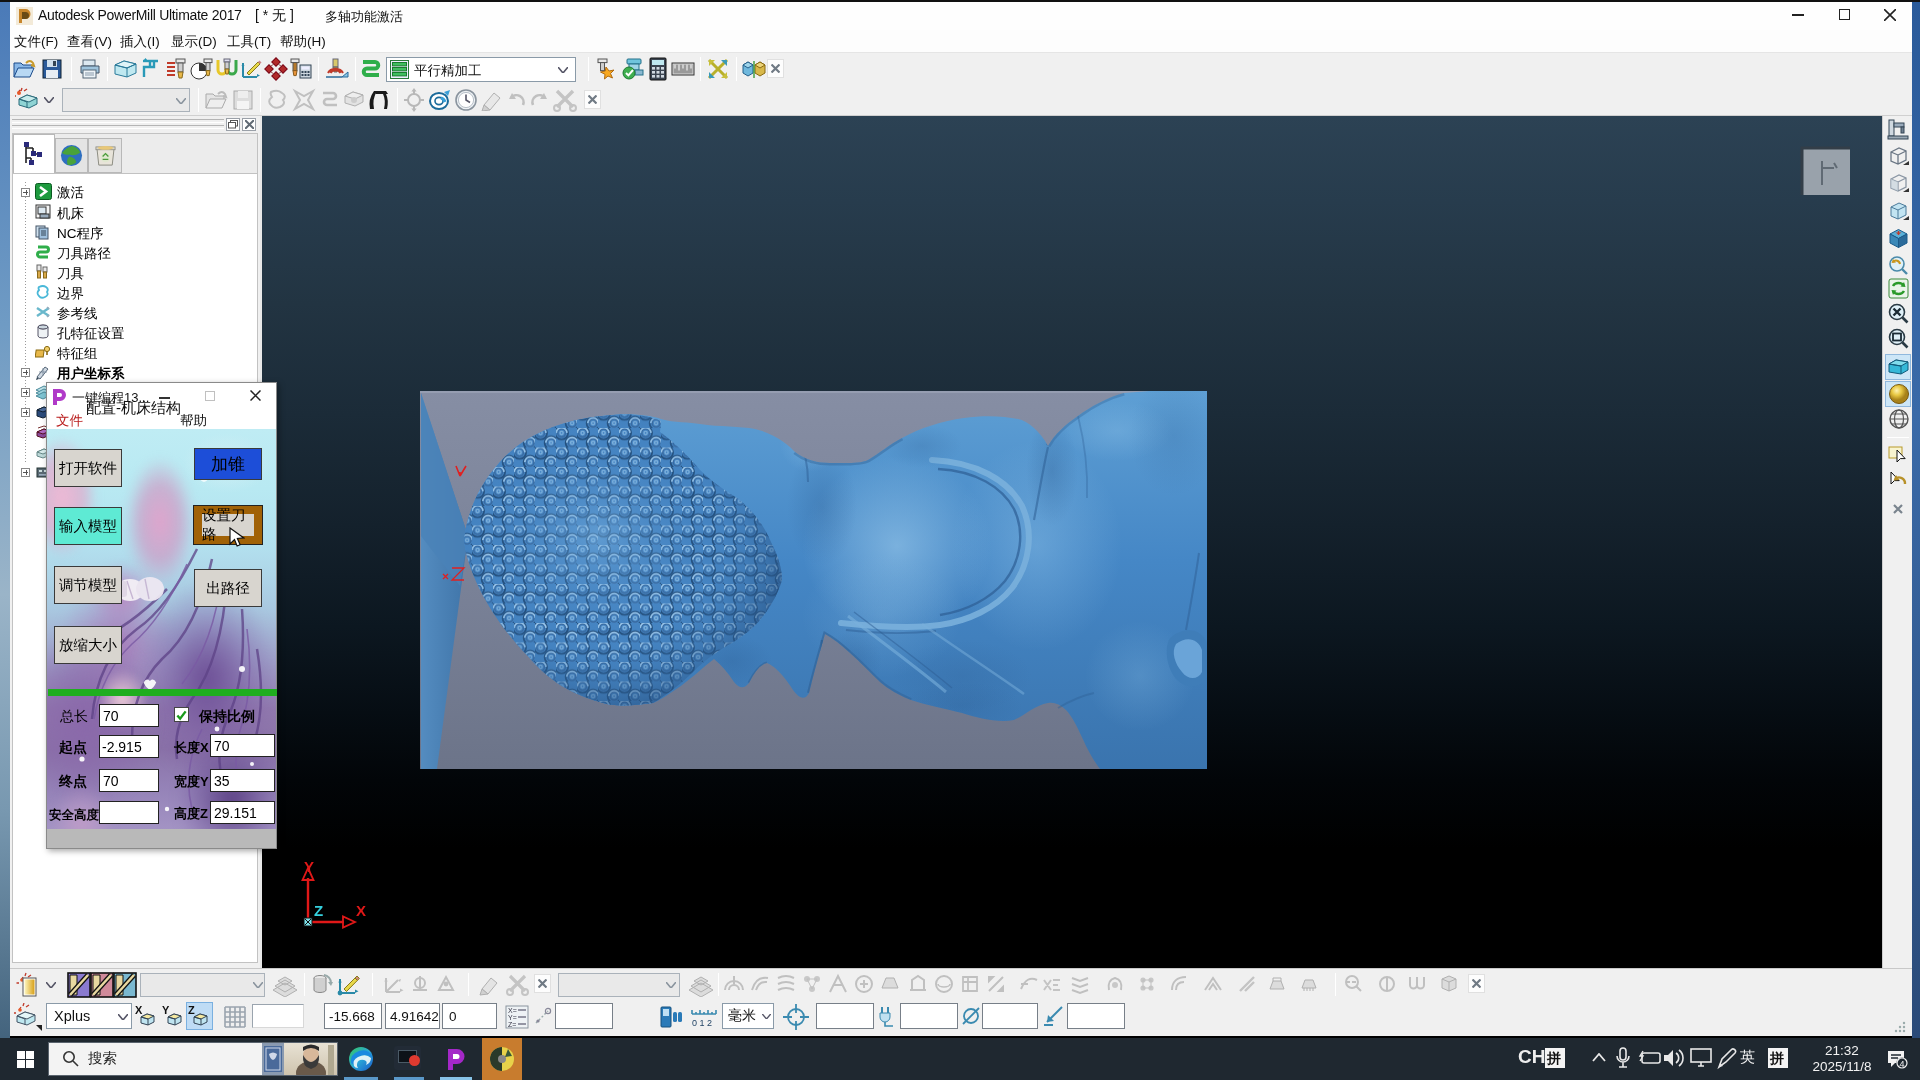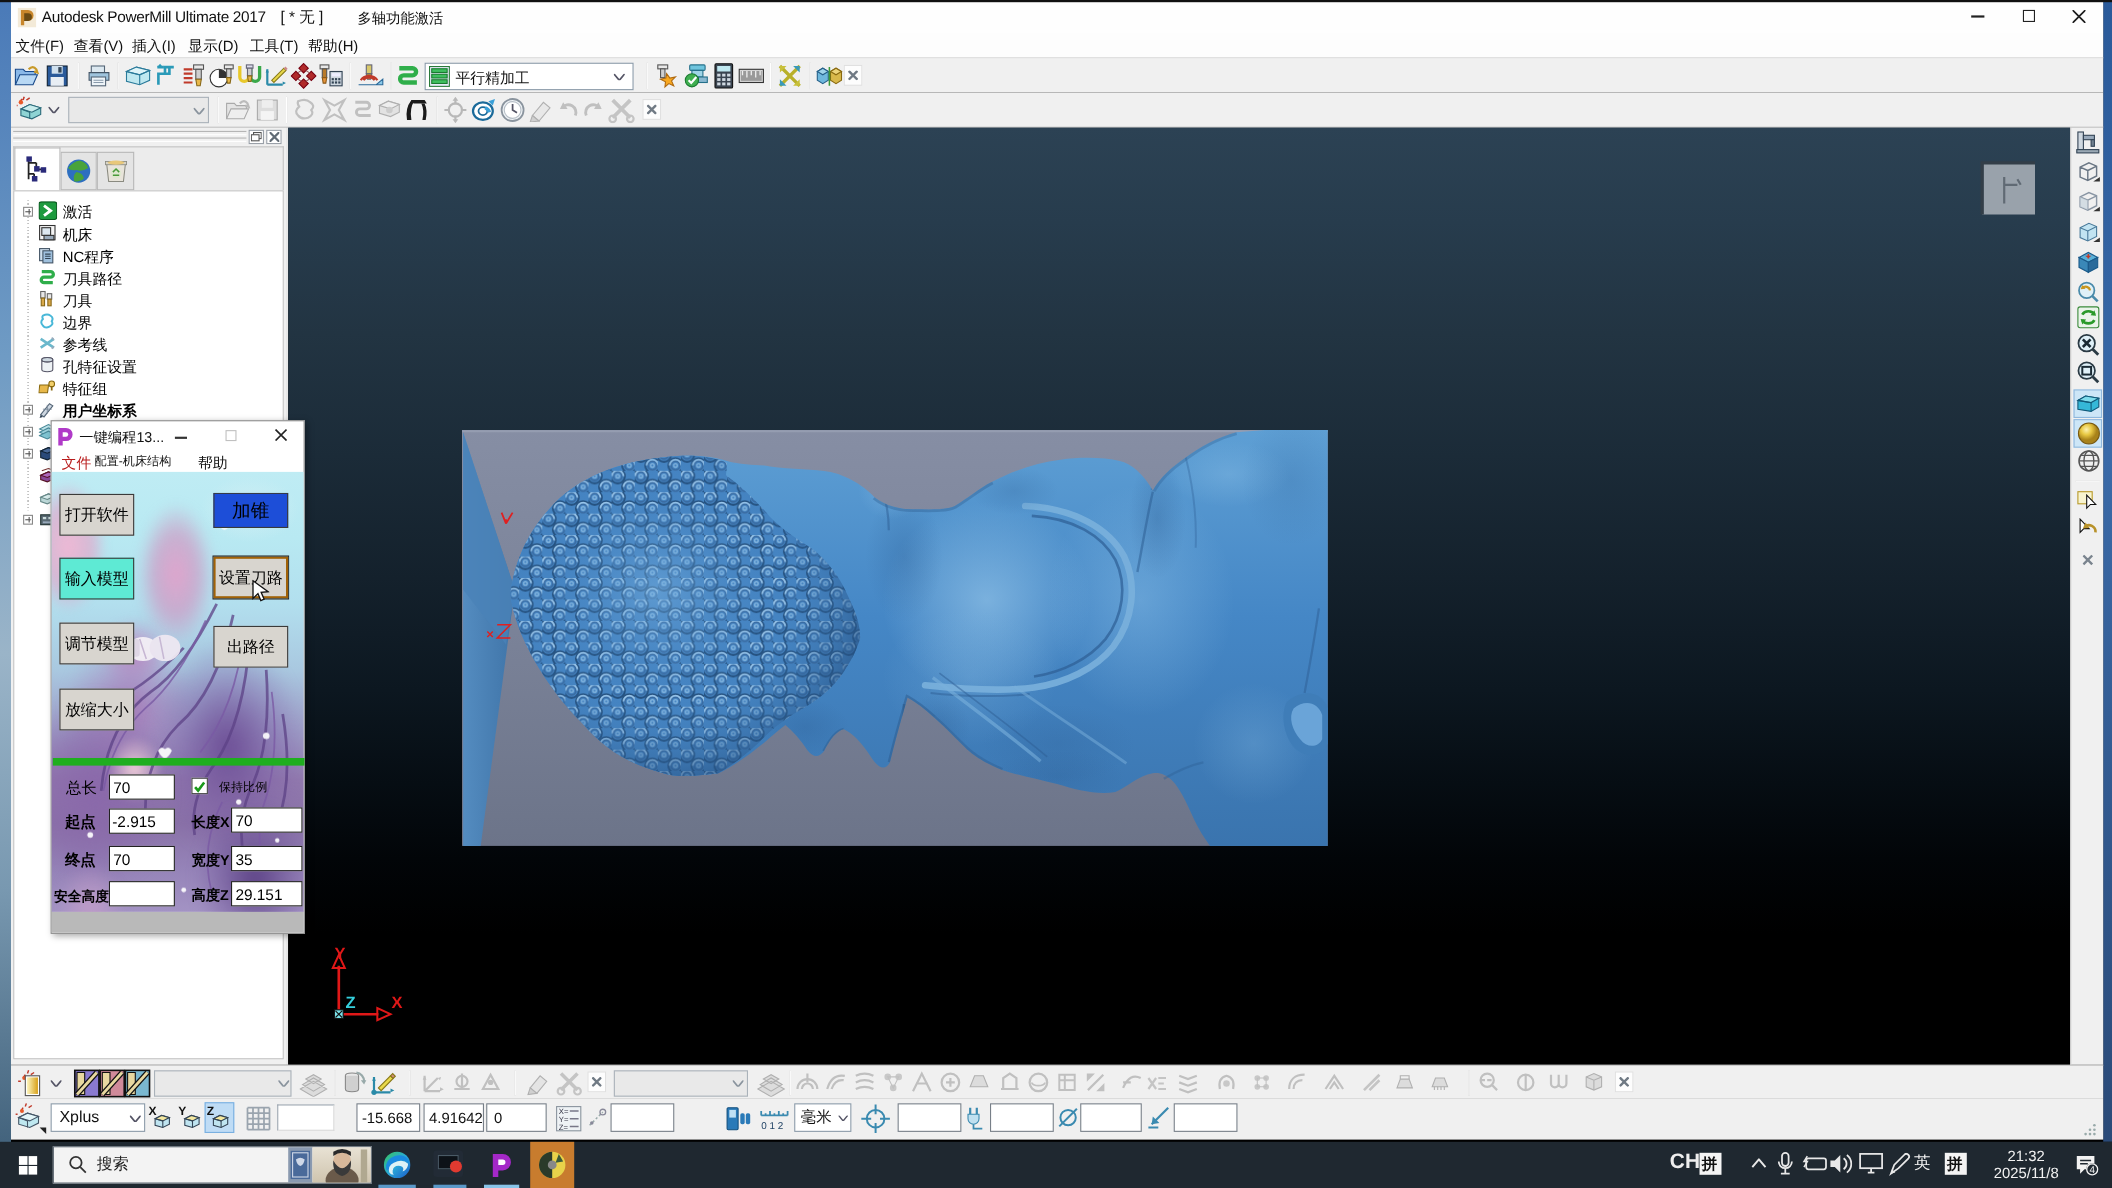--- a/index.html
+++ b/index.html
@@ -1168,21 +1168,21 @@
       <path d="M6 9 V5 h3 a2 2 0 0 1 0 4 Z" fill="#fff"></path>
     </svg>
   <div class="abs" style="left:25px;top:6px;font-size:13px;color:#111">一键编程13...</div>
   <div class="abs" style="left:112px;top:14px;width:11px;height:1.6px;background:#333"></div>
   <div class="abs" style="left:158px;top:8px;width:10px;height:10px;border:1.4px solid #c0c0c0"></div>
   <svg class="abs" style="left:203px;top:7px" width="11" height="11" viewBox="0 0 11 11">
       <path d="M0.5 0.5 L10.5 10.5 M10.5 0.5 L0.5 10.5" stroke="#222" stroke-width="1.5"></path>
     </svg>
 
   <div class="abs" style="left:9px;top:29px;font-size:13.5px;color:#b91c1c">文件</div>
-  <div class="abs" style="left:39px;top:29px;font-size:11px;color:#111">配置-机床结构</div>
+  <div class="abs" style="left:39px;top:16px;font-size:15px;color:#111">配置-机床结构</div>
   <div class="abs" style="left:133px;top:29px;font-size:13.5px;color:#111">帮助</div>
 
   <div class="abs" style="left:0;top:46px;width:229px;height:400px;overflow:hidden;background:linear-gradient(180deg,#bfecf4 0%,#b8e9f2 15%,#b2dfee 30%,#a9c8e0 45%,#9e9fc8 58%,#9179ae 70%,#8a72a8 80%,#9583b8 90%,#a393c4 100%)">
     <div class="abs" style="left:-20px;top:8px;width:70px;height:120px;background:radial-gradient(closest-side,#eeb8d4,#e0a8cab8 60%,#d89cc400);filter:blur(4px)"></div>
     <div class="abs" style="left:78px;top:28px;width:70px;height:130px;background:radial-gradient(closest-side,#dfa4cc,#cf94c0a8 55%,#c088b800);filter:blur(5px)"></div>
     <div class="abs" style="left:120px;top:-6px;width:120px;height:80px;background:radial-gradient(closest-side,#cfeef4,#c4e8f200 75%)"></div>
     <div class="abs" style="left:30px;top:120px;width:90px;height:90px;background:radial-gradient(closest-side,#c08cc4,#a685c200 72%);filter:blur(4px)"></div>
       <div class="abs" style="left:10px;top:150px;width:120px;height:130px;background:radial-gradient(closest-side,#a87cba,#a87cba66 55%,#a87cba00);filter:blur(5px)"></div>
     <div class="abs" style="left:90px;top:150px;width:140px;height:200px;background:radial-gradient(closest-side,#6d4f96,#7a5ba366 60%,#8a6ab000);filter:blur(6px)"></div>
     <div class="abs" style="left:-30px;top:200px;width:140px;height:180px;background:radial-gradient(closest-side,#8a68aa,#8a68aa88 55%,#8a68aa00);filter:blur(6px)"></div>
@@ -1218,39 +1218,39 @@
           <ellipse cx="103" cy="160" rx="14" ry="12" fill="#eee8f2"></ellipse>
           <path d="M80 152 l6 18 M98 150 l4 20" stroke="#c8b8d4" stroke-width="1.4"></path>
           <rect x="66" y="152" width="14" height="16" rx="3" fill="#ddd4e4" opacity="0.8"></rect>
         </g>
     </svg>
   </div>
 
   <div class="abs" style="left:7px;top:66px;width:68px;height:38px;background:#d8d5cf;border:1px solid #3a3a3a;font-size:14.5px;display:flex;align-items:center;justify-content:center">打开软件</div>
   <div class="abs" style="left:147px;top:65px;width:68px;height:32px;background:#1d4ed8;border:1px solid #3a3a3a;font-size:17px;display:flex;align-items:center;justify-content:center">加锥</div>
   <div class="abs" style="left:7px;top:124px;width:68px;height:38px;background:#5eead4;border:1px solid #3a3a3a;font-size:14.5px;display:flex;align-items:center;justify-content:center">输入模型</div>
-  <div class="abs" style="left:147px;top:123px;width:68px;height:38px;background:#d8d5cf;border:2px solid #a16207;outline:1px solid #222;font-size:14.5px;display:flex;align-items:center;justify-content:center">设置刀路</div>
+  <div class="abs" style="left:147px;top:123px;width:68px;height:38px;background:#d8d5cf;border:8px solid #a16207;outline:1px solid #222;font-size:14.5px;display:flex;align-items:center;justify-content:center">设置刀路</div>
   <div class="abs" style="left:7px;top:183px;width:68px;height:38px;background:#d8d5cf;border:1px solid #3a3a3a;font-size:14.5px;display:flex;align-items:center;justify-content:center">调节模型</div>
   <div class="abs" style="left:147px;top:186px;width:68px;height:38px;background:#d8d5cf;border:1px solid #3a3a3a;font-size:14.5px;display:flex;align-items:center;justify-content:center">出路径</div>
   <div class="abs" style="left:7px;top:243px;width:68px;height:38px;background:#d8d5cf;border:1px solid #3a3a3a;font-size:14.5px;display:flex;align-items:center;justify-content:center">放缩大小</div>
 
   <svg class="abs" style="left:182px;top:144px" width="16" height="22" viewBox="0 0 16 22">
       <path d="M1 1 l0 16 l4.5 -4.4 l2.6 6.4 l3 -1.3 l-2.7 -6.2 l6.4 -0.6 Z" fill="#fff" stroke="#111" stroke-width="1.2"></path>
     </svg>
 
   <div class="abs" style="left:1px;top:306px;width:229px;height:7px;background:#1fae1f"></div>
 
   <div class="abs" style="left:13px;top:325px;font-size:14px;font-weight:normal">总长</div>
   <div class="abs" style="left:52px;top:321px;width:60px;height:23px;background:#fff;border:1.4px solid #222"></div>
   <div class="abs" style="left:56px;top:325px;font-size:14px">70</div>
   <div class="abs" style="left:127px;top:324px;width:15px;height:15px;background:#fff;border:1.4px solid #444"></div>
   <svg class="abs" style="left:129px;top:327px" width="11" height="11" viewBox="0 0 12 12">
       <path d="M1.5 6 L4.5 9.5 L10.5 1.5" fill="none" stroke="#1a9a1a" stroke-width="2.6"></path>
     </svg>
-  <div class="abs" style="left:152px;top:325px;font-size:11px;font-weight:normal">保持比例</div>
+  <div class="abs" style="left:152px;top:325px;font-size:14px;font-weight:bold">保持比例</div>
   <div class="abs" style="left:12px;top:356px;font-size:14px;font-weight:bold">起点</div>
   <div class="abs" style="left:52px;top:352px;width:60px;height:23px;background:#fff;border:1.4px solid #222"></div>
   <div class="abs" style="left:55px;top:356px;font-size:14px">-2.915</div>
   <div class="abs" style="left:127px;top:356px;font-size:13px;font-weight:bold">长度X</div>
   <div class="abs" style="left:163px;top:351px;width:65px;height:23px;background:#fff;border:1.4px solid #222"></div>
   <div class="abs" style="left:167px;top:355px;font-size:14px">70</div>
   <div class="abs" style="left:12px;top:390px;font-size:14px;font-weight:bold">终点</div>
   <div class="abs" style="left:52px;top:386px;width:60px;height:23px;background:#fff;border:1.4px solid #222"></div>
   <div class="abs" style="left:56px;top:390px;font-size:14px">70</div>
   <div class="abs" style="left:127px;top:390px;font-size:13px;font-weight:bold">宽度Y</div>

